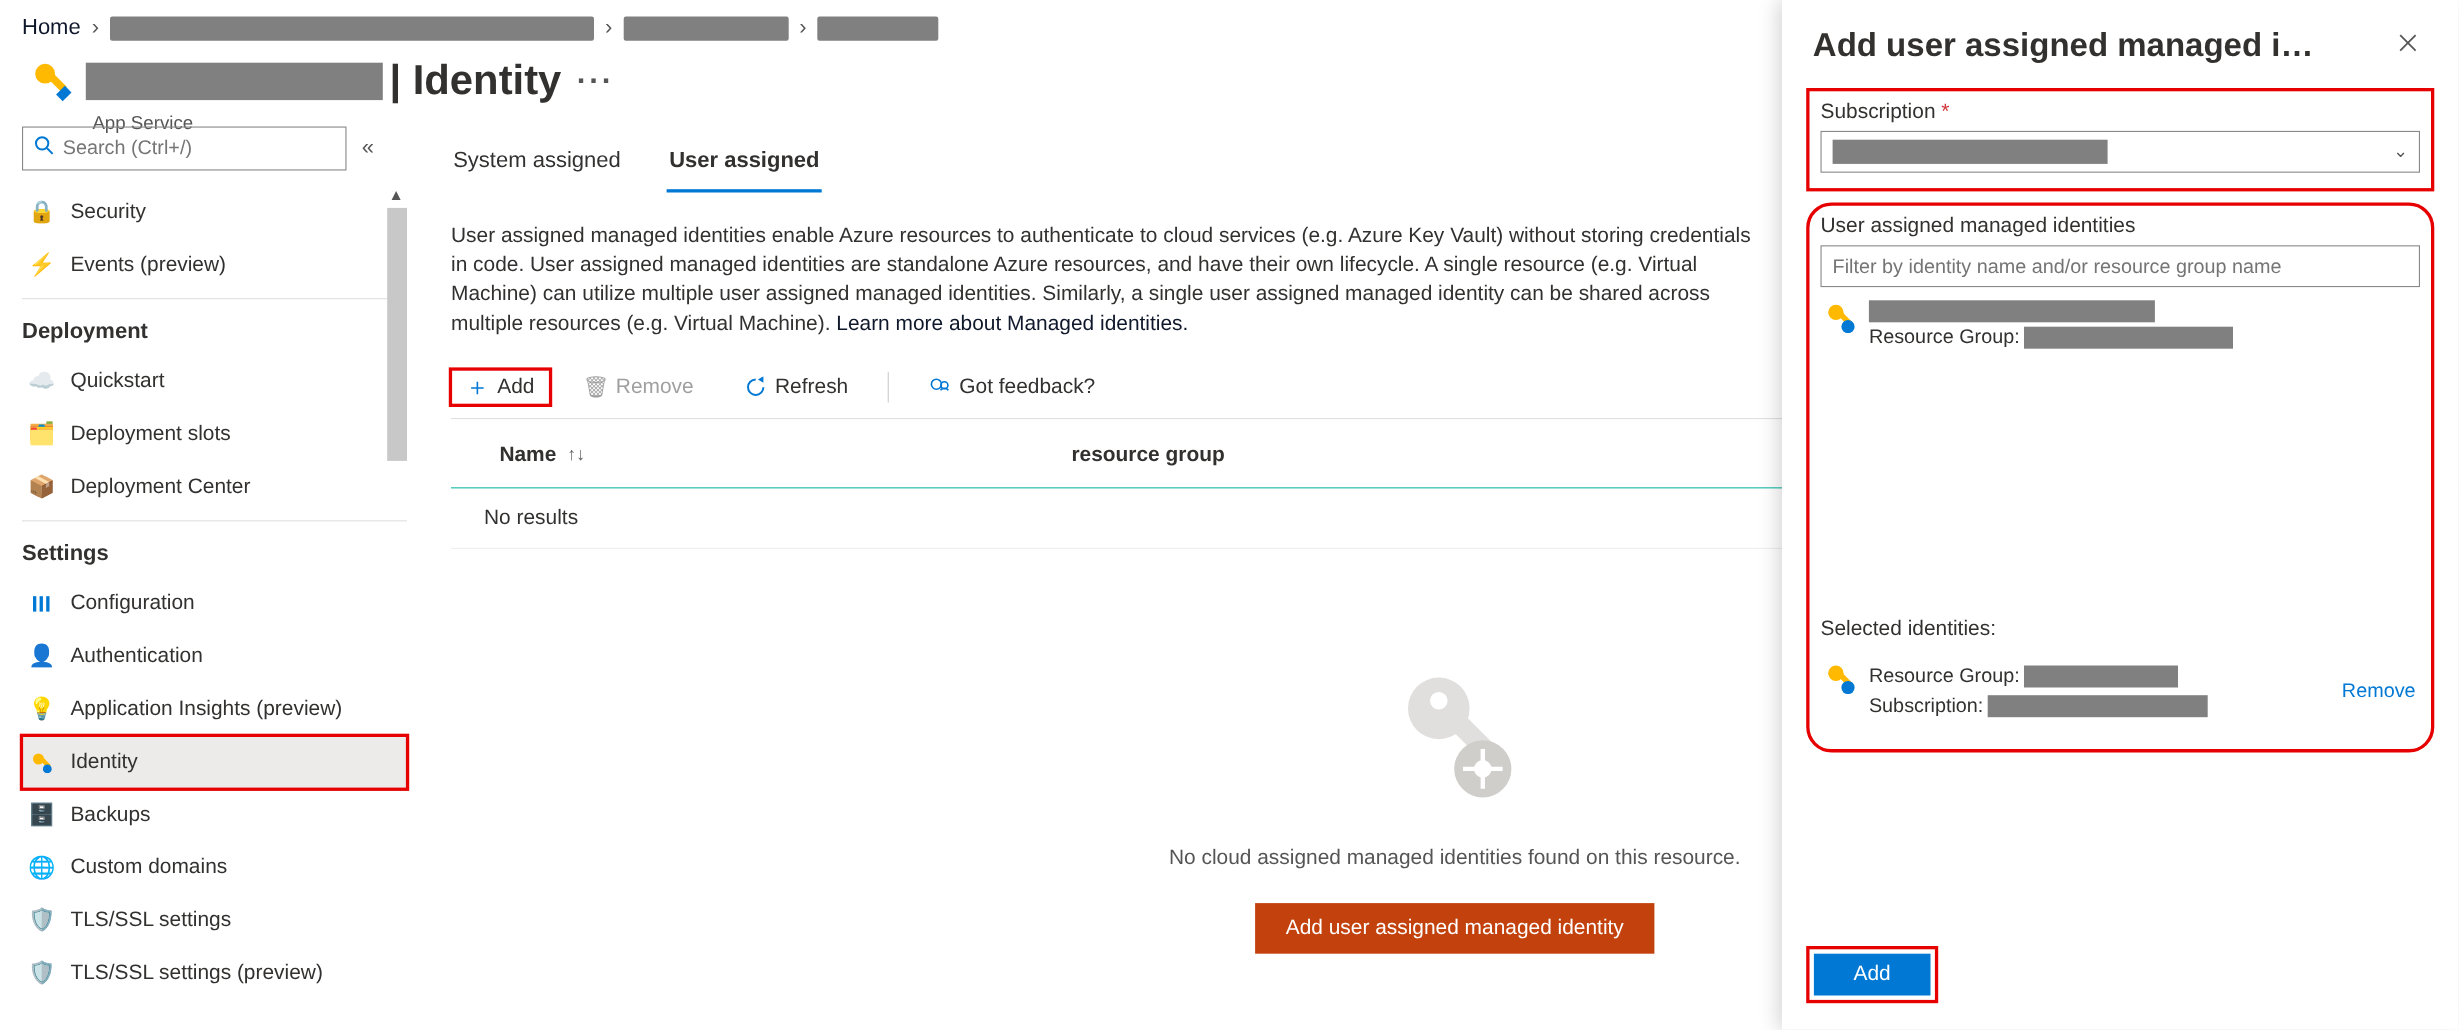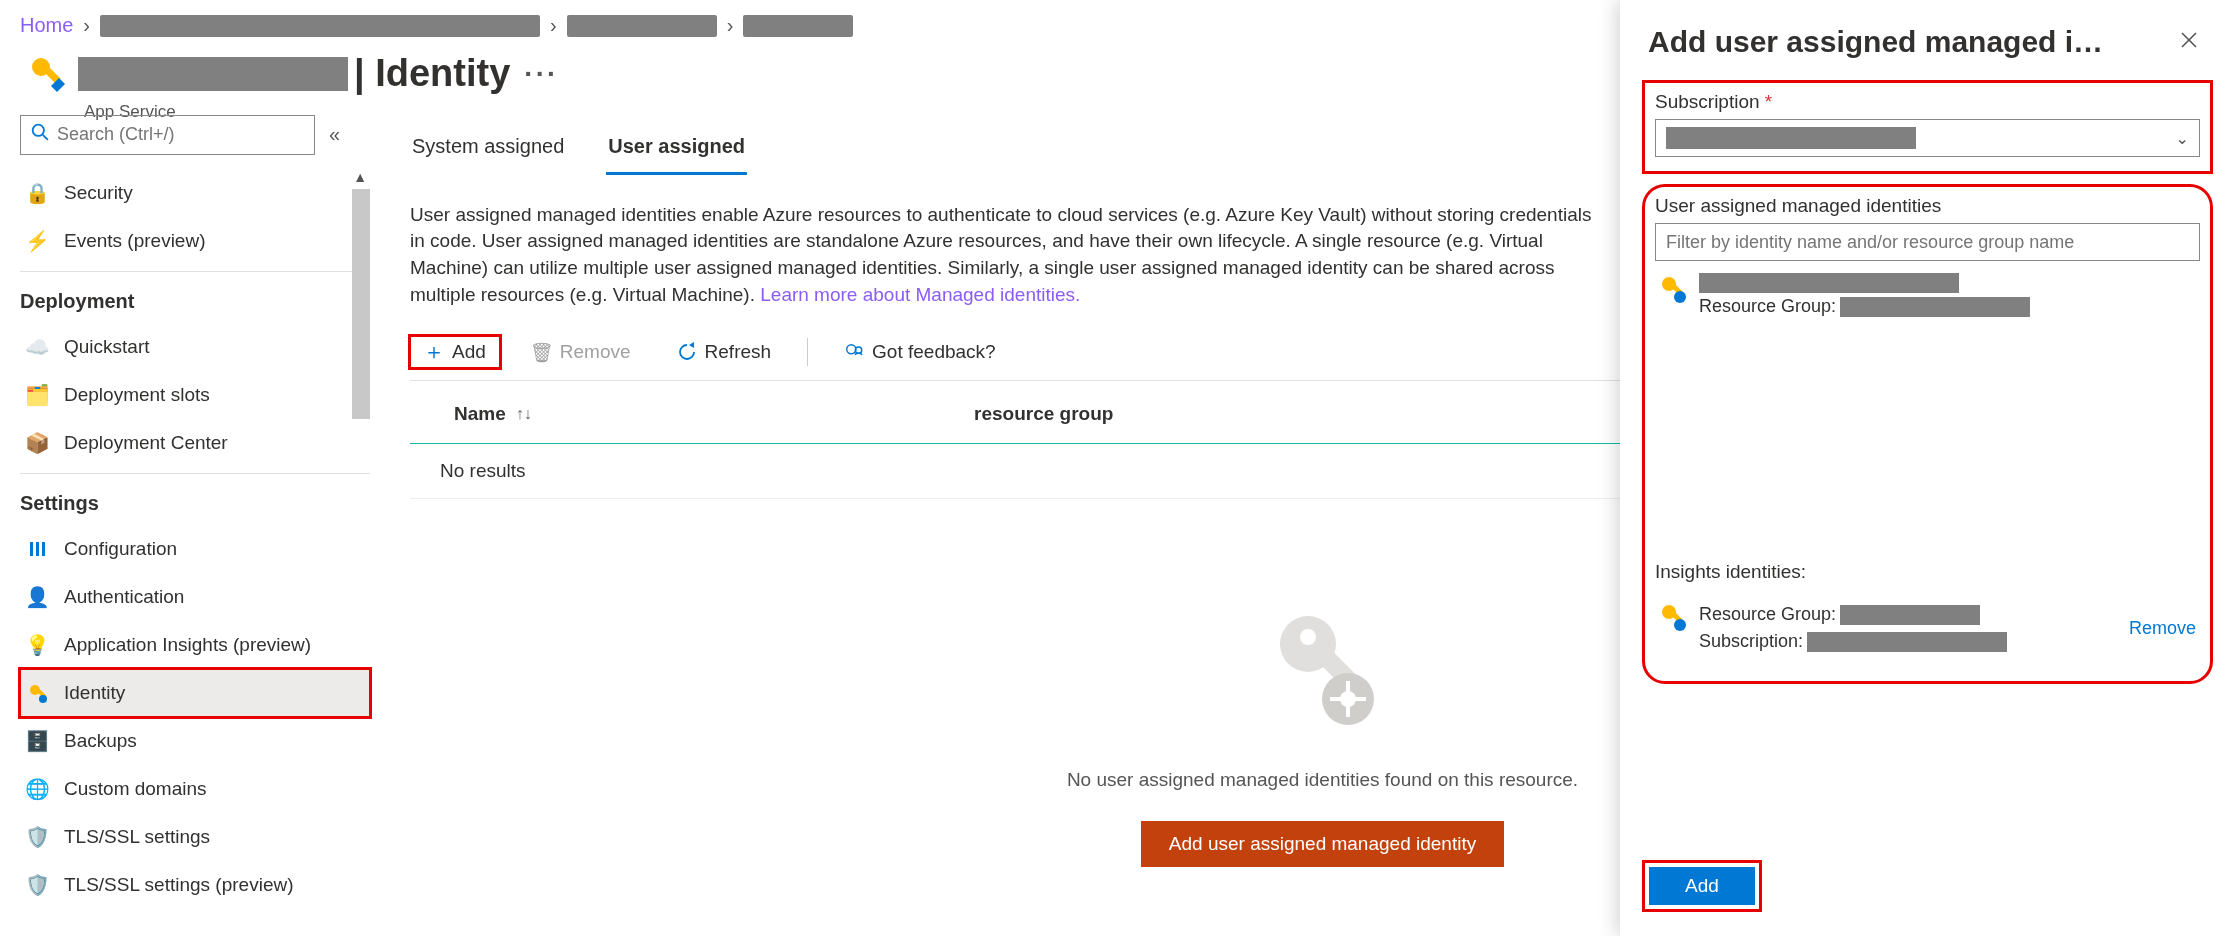--- a/index.html
+++ b/index.html
@@ -1,17 +1,17 @@
 <!DOCTYPE html>
 <html><head>
 <meta charset="utf-8">
 <style>
   * { box-sizing: border-box; margin: 0; padding: 0; }
   html, body { width: 2235px; height: 936px; font-family: "Segoe UI", Arial, sans-serif; font-size: 19px; color: #323130; overflow: hidden; background:#fff; }
-  a { color: #8b5cf6; text-decoration: none; cursor:pointer; }
+  a { color: #0f172a; text-decoration: none; cursor:pointer; }
 
   
   .breadcrumb { display:flex; align-items:center; gap:10px; padding:14px 20px 10px; font-size:20px; }
   .breadcrumb .sep { color:#555; }
   .crumb-box { background:#808080; height:22px; display:inline-block; border-radius:2px; }
 
   
   .title-row { display:flex; align-items:center; padding:6px 20px 0 26px; }
   .title-icon { width:40px; height:40px; margin-right:12px; position:relative; }
   .title-main { display:flex; align-items:center; font-size:38px; font-weight:600; line-height:1.1; }
@@ -261,21 +261,21 @@
         <svg viewBox="0 0 140 140">
           <circle cx="55" cy="45" r="28" fill="#e1dfdd"></circle>
             <circle cx="55" cy="38" r="8" fill="#fff"></circle>
           <rect x="60" y="58" width="18" height="50" fill="#e1dfdd" transform="rotate(-45 60 58)"></rect>
           <rect x="90" y="86" width="12" height="10" fill="#e1dfdd" transform="rotate(-45 90 86)"></rect>
           <circle cx="95" cy="100" r="26" fill="#d0cecb"></circle>
           <path d="M95 82 l0 36 M77 100 l36 0" stroke="#fff" stroke-width="4"></path>
           <circle cx="95" cy="100" r="8" fill="#fff"></circle>
         </svg>
       </div>
-      <div class="empty-text">No user assigned managed identities found on this resource.</div>
+      <div class="empty-text">No cloud assigned managed identities found on this resource.</div>
       <button class="primary-btn">Add user assigned managed identity</button>
     </div>
   </div>
 </div>
 
 <div class="panel">
   <div class="panel-head">
     <div class="panel-title">Add user assigned managed i…</div>
     <div class="panel-close">
       <svg width="20" height="20" viewBox="0 0 20 20">
@@ -315,21 +315,21 @@
             <div class="id-line">
                 <span>Resource Group:</span>
                 <span class="id-name-redact" style="width:190px"></span>
               </div>
           </div>
         </div>
       </div>
 
       <div style="flex:1"></div>
 
-      <div class="label" style="margin-top:10px">Insights identities:</div>
+      <div class="label" style="margin-top:10px">Selected identities:</div>
       <div class="identity-item">
         <span class="id-key-icon">
           <svg viewBox="0 0 28 28">
               <circle cx="10" cy="9" r="7" fill="#ffb900"></circle>
               <rect x="12" y="12" width="5" height="13" fill="#ffb900" transform="rotate(-45 12 12)"></rect>
               <circle cx="21" cy="22" r="6" fill="#0078d4"></circle>
             </svg>
         </span>
         <div class="id-body">
           <div class="id-line">

